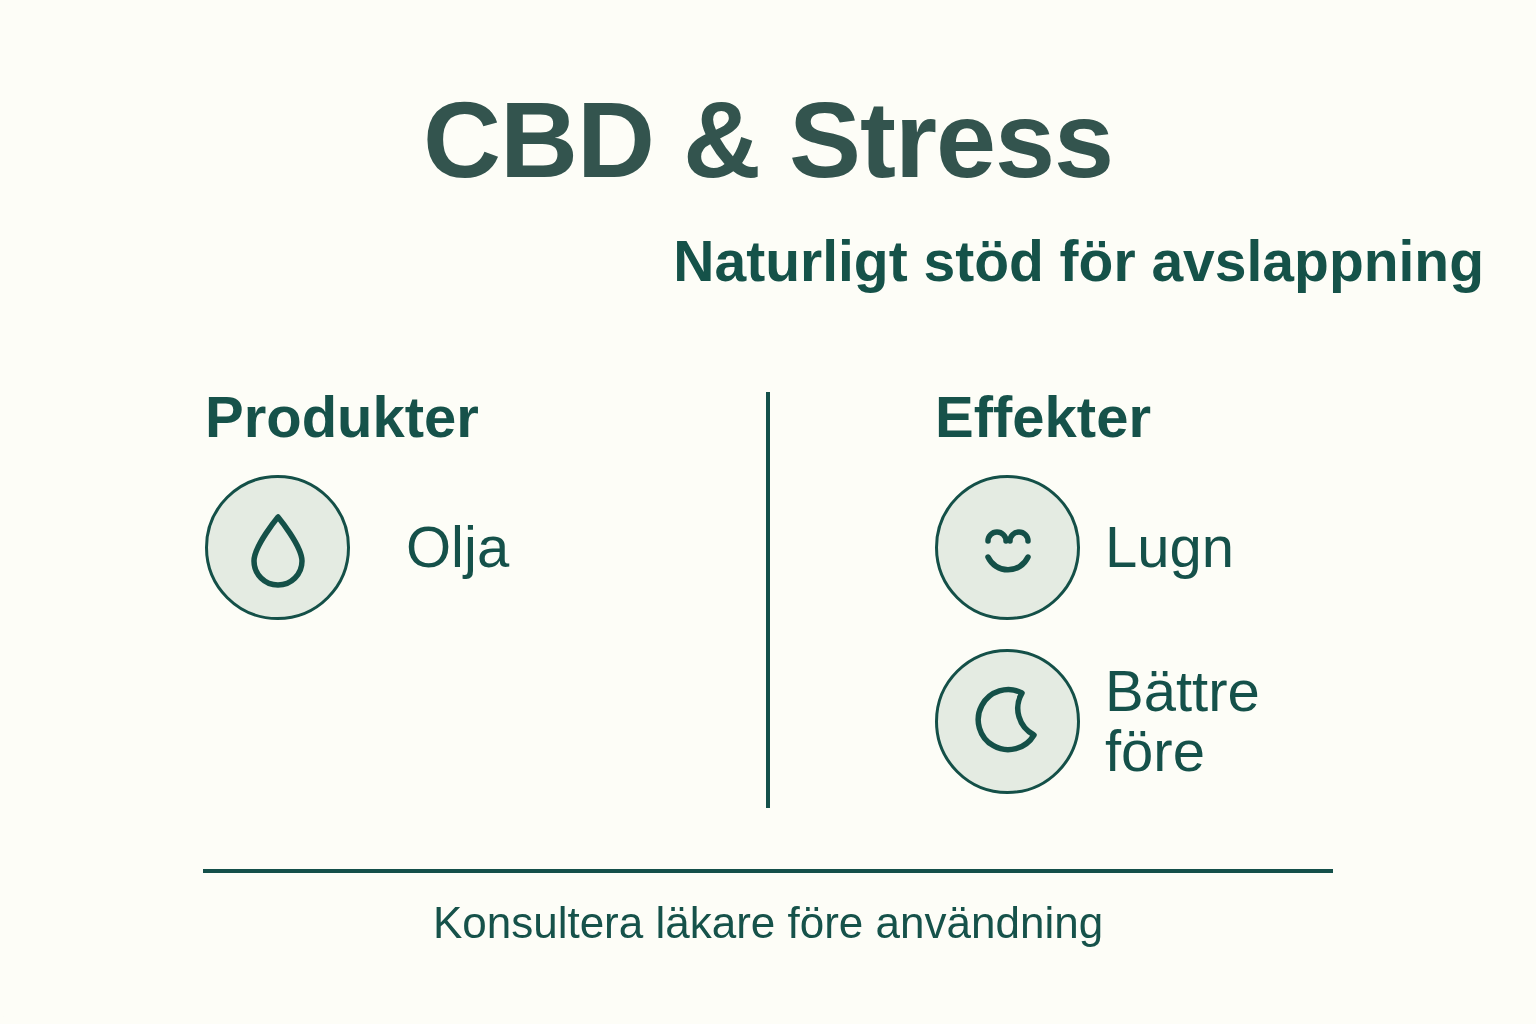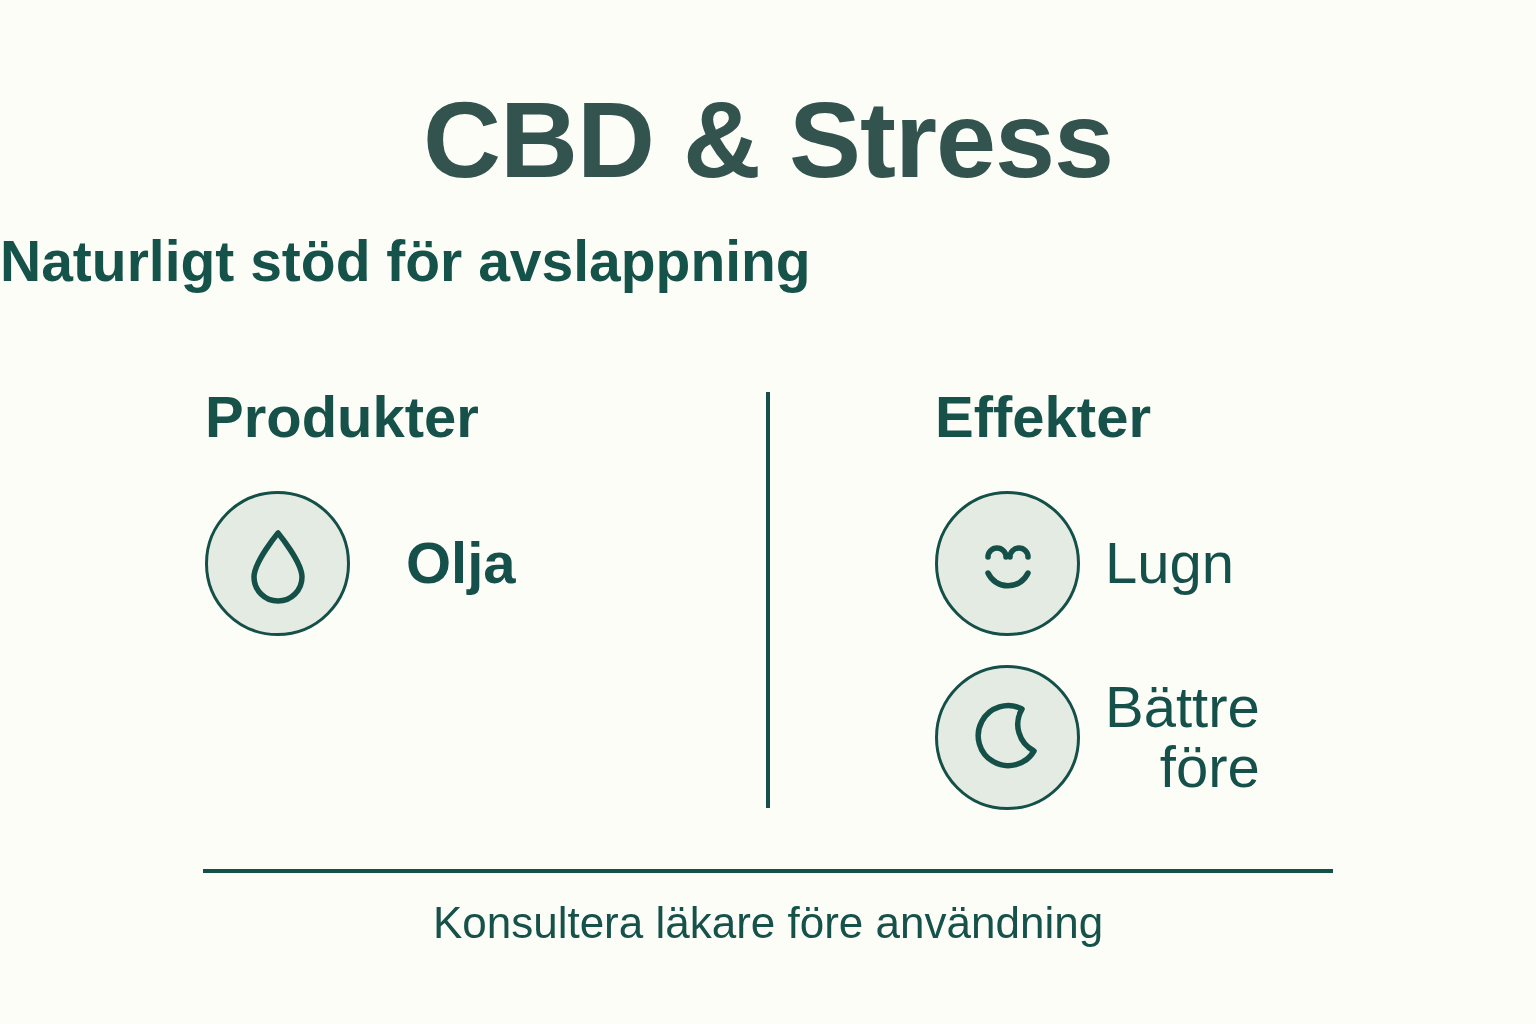--- a/index.html
+++ b/index.html
@@ -35,42 +35,42 @@
     letter-spacing: -1px;
     color: #33544e;
     line-height: 1.0;
     white-space: nowrap;
   }
   .subtitle {
     position: absolute;
     left: 0;
     top: 232px;
     width: 1484px;
-    text-align: left;
+    text-align: right;
     font-size: 57px;
     font-weight: 700;
     color: #155249;
     line-height: 1.05;
     white-space: nowrap;
   }
 
   
   .col {
     position: absolute;
     top: 388px;
   }
   .col-left  { left: 205px; width: 520px; }
   .col-right { left: 935px; width: 400px; }
 
   .col-heading {
     font-size: 58px;
     font-weight: 700;
     color: #16524a;
     line-height: 1.0;
-    margin: 0 0 44px 0;
+    margin: 0 0 28px 0;
     white-space: nowrap;
   }
 
   .item {
     display: flex;
     align-items: center;
     margin-bottom: 28px;
   }
   .item-left  { height: 146px; }
   .item-right { height: 146px; }
@@ -89,22 +89,22 @@
   }
   .icon-circle svg { display: block; }
 
   .item-label {
     font-size: 58px;
     font-weight: 400;
     color: #15514a;
     line-height: 1.03;
     white-space: pre-line;
   }
-  .label-left  { margin-left: 56px; font-weight: bold; }
-  .label-right { margin-left: 25px; text-align: right; }
+  .label-left  { margin-left: 56px; }
+  .label-right { margin-left: 25px; }
 
   
   .v-divider {
     position: absolute;
     left: 766px;
     top: 392px;
     width: 4px;
     height: 416px;
     background: #14504a;
   }

